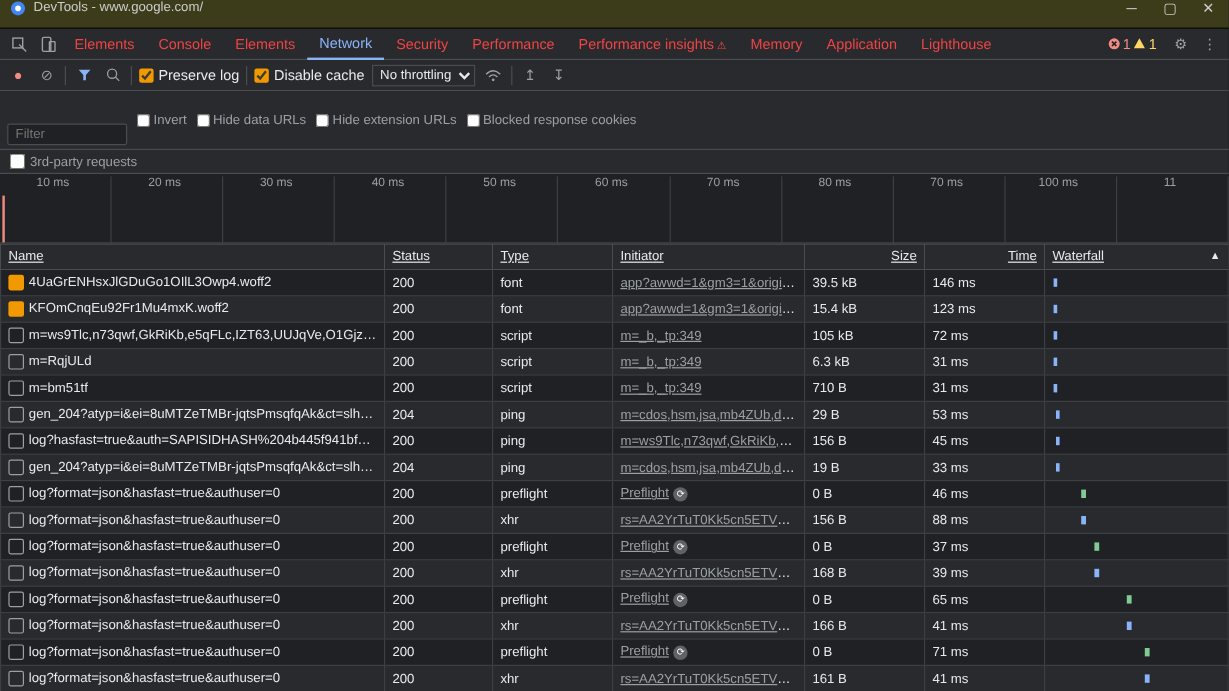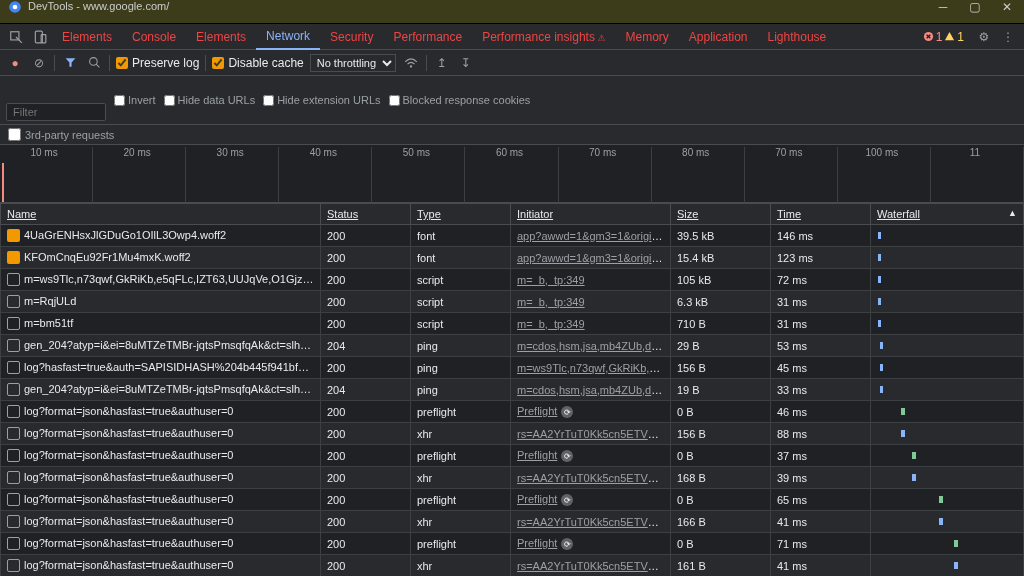--- a/index.html
+++ b/index.html
@@ -33,21 +33,21 @@
 .timeline { height: 58px; background: #202124; border-bottom: 1px solid #494c50; position: relative; }
 .timeline .ticks { position: absolute; top: 2px; left: 0; right: 0; height: 12px; display: flex; }
 .timeline .tick { flex: 1; text-align: center; color: #9aa0a6; font-size: 10px; padding-right: 4px; border-right: 1px solid #3c4043; height: 56px; }
 .timeline .redmark { position: absolute; top: 18px; bottom: 0; left: 2px; width: 2px; background: #f28b82; }
 .tablewrap { height: 390px; overflow-y: auto; overflow-x: hidden; background: #202124; }
 .tablewrap::-webkit-scrollbar { width: 12px; }
 .tablewrap::-webkit-scrollbar-track { background: #292a2d; }
 .tablewrap::-webkit-scrollbar-thumb { background: #5f6368; }
 table { width: 100%; border-collapse: collapse; table-layout: fixed; }
 thead th { background: #292a2d; color: #e8eaed; text-align: left; padding: 4px 6px; font-weight: normal; border: 1px solid #494c50; position: sticky; top: 0; font-size: 11px; white-space: nowrap; text-decoration: underline; }
-thead th.r { text-align: left; }
+thead th.r { text-align: right; }
 tbody td { padding: 2px 6px; border: 1px solid #3c4043; white-space: nowrap; overflow: hidden; text-overflow: ellipsis; font-size: 11px; color: #e8eaed; height: 17px; }
 tbody tr:nth-child(odd) { background: #202124; }
 tbody tr:nth-child(even) { background: #292a2d; }
 tbody td.r { text-align: left; }
 tbody td a { color: #9aa0a6; text-decoration: underline; cursor: pointer; }
 .nameico { display: inline-flex; width: 13px; height: 13px; margin-right: 4px; vertical-align: middle; border-radius: 2px;}
 .nameico.orange { background: #f29900; }
 .nameico.file { border: 1px solid #9aa0a6; }
 .initicon { display:inline-flex; width:12px;height:12px;border-radius:50%;background:#5f6368;color:#fff;font-size:8px;align-items:center;justify-content:center;margin-left:4px;}
 .wfcell { position: relative; height: 17px; }

